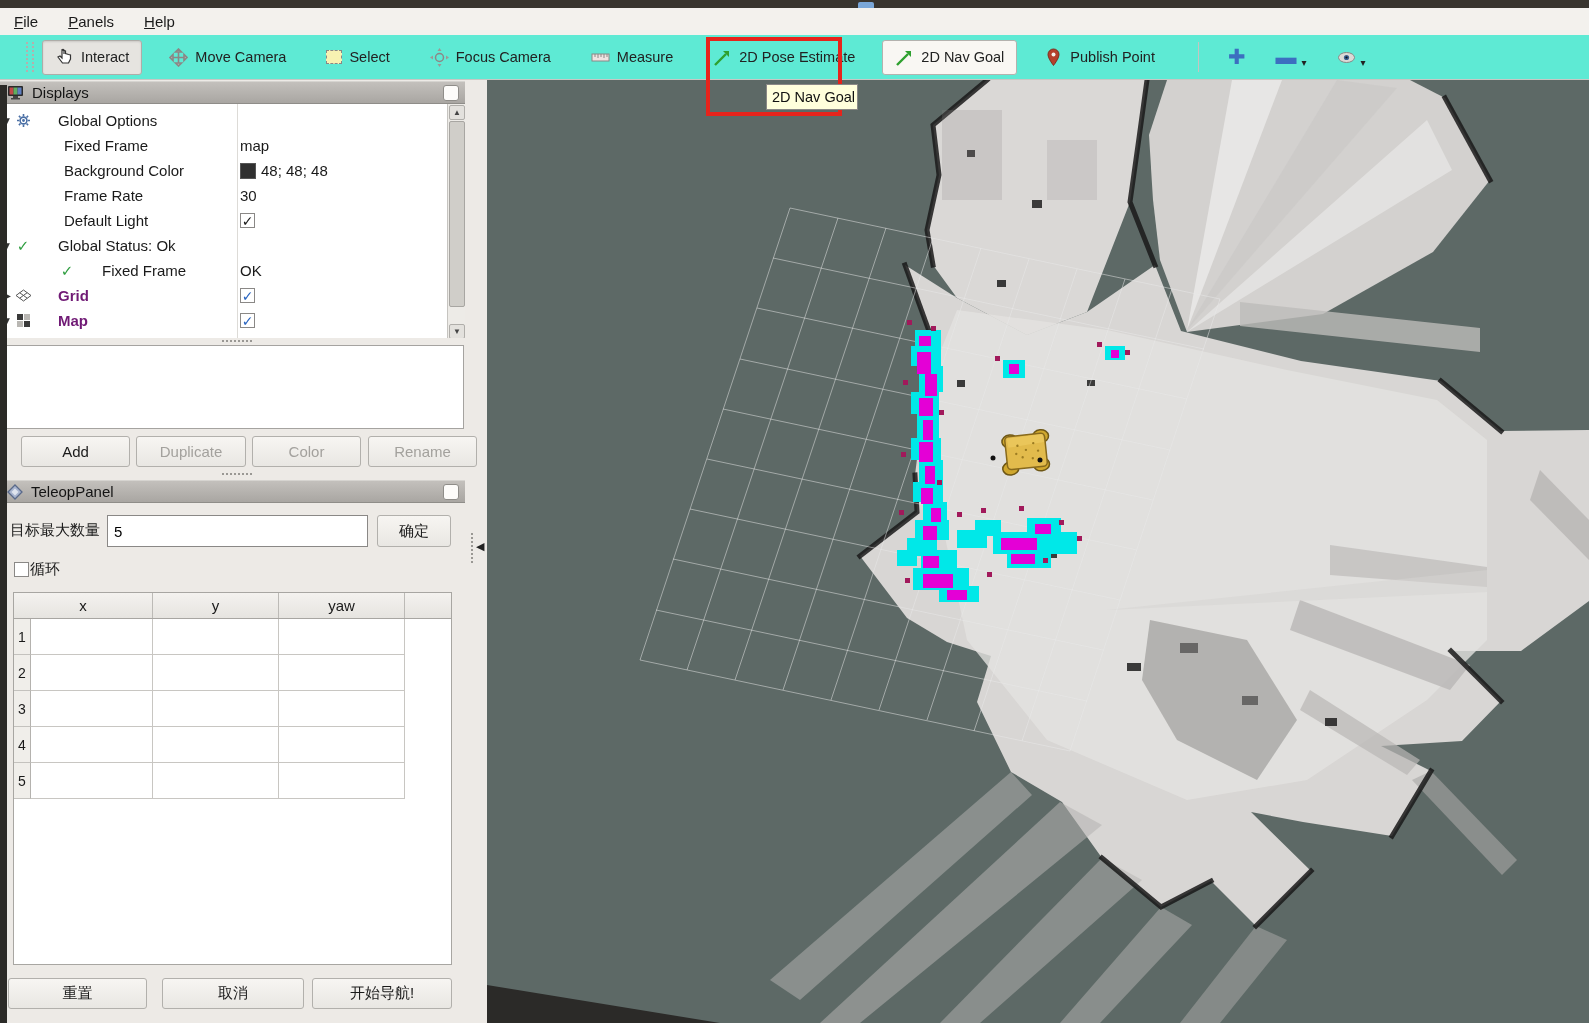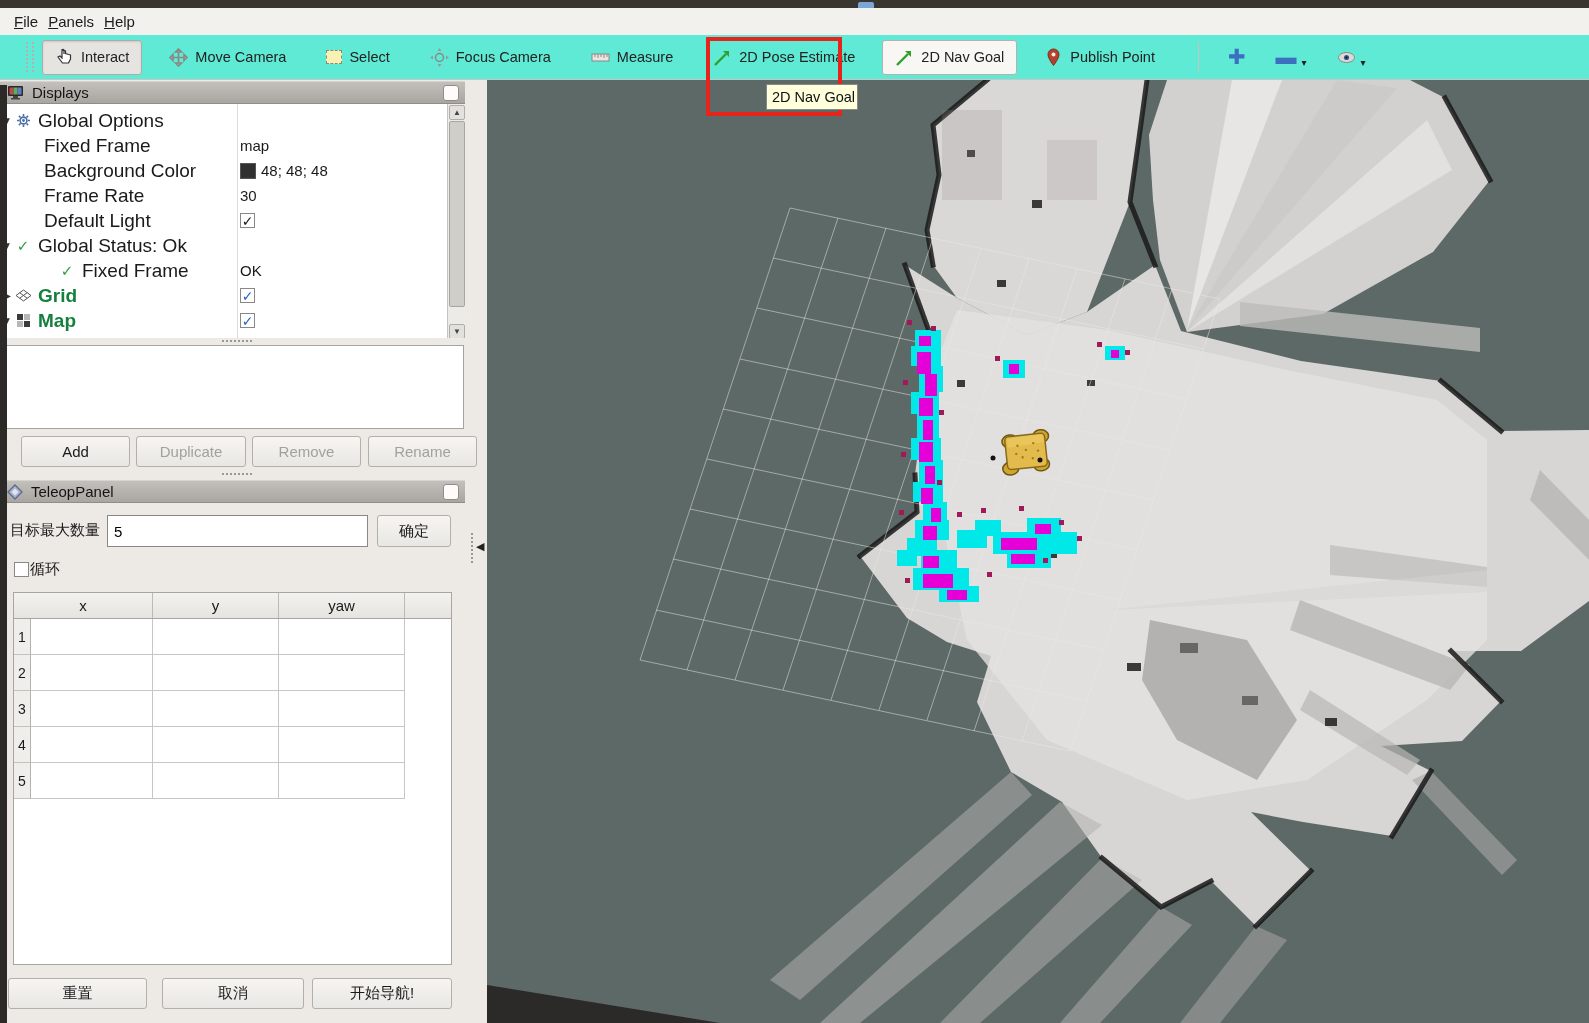--- a/index.html
+++ b/index.html
@@ -2,21 +2,21 @@
 <html><head>
 <meta charset="utf-8">
 <style>
   * { margin:0; padding:0; box-sizing:border-box; }
   html,body { width:1589px; height:1023px; overflow:hidden; }
   body { font-family:"Liberation Sans","DejaVu Sans",sans-serif; background:#edeae6; position:relative; font-size:15px; color:#1a1a1a; }
 
   
   .titlebar { position:absolute; left:0; top:0; width:1589px; height:8px; background:#39352f; }
   .titlebar .tb-icon { position:absolute; left:858px; top:2px; width:16px; height:6px; background:#7aa7d8; border-radius:2px 2px 0 0; }
-  .menubar { position:absolute; left:0; top:8px; width:1589px; height:27px; background:#f3f1ed; display:flex; align-items:center; padding-left:14px; gap:10px; }
+  .menubar { position:absolute; left:0; top:8px; width:1589px; height:27px; background:#f3f1ed; display:flex; align-items:center; padding-left:14px; gap:30px; }
   .menu-item { cursor:default; }
   .menu-item .ul { text-decoration:underline; }
   .toolbar { position:absolute; left:0; top:35px; width:1589px; height:45px; background:#5eead4; border-bottom:1px solid #c9c7c3; display:flex; align-items:center; }
   .tb-handle { width:8px; height:30px; margin:0 8px 0 26px; border-left:2px dotted #b3b1ad; border-right:2px dotted #b3b1ad; }
   .tool-btn { display:flex; align-items:center; gap:7px; padding:7px 12px; margin-right:14px; border:1px solid transparent; border-radius:3px; color:#222; font-size:14.5px; white-space:nowrap; }
   .tool-btn.active { background:#e6e4e0; border-color:#aeaca8; box-shadow:inset 0 1px 2px rgba(0,0,0,.12); }
   .tool-btn.hovered { background:#f9f7f3; border-color:#b4b2ae; }
   .tb-sep { width:1px; height:30px; background:#c6c4c0; margin:0 16px; }
   .pm { font-size:21px; font-weight:bold; color:#3c6fc0; line-height:18px; }
   .caret { font-size:10px; color:#222; margin:10px 0 0 -2px; }
@@ -31,22 +31,22 @@
   .panel-titlebar { position:absolute; left:0; height:23px; width:465px; background:linear-gradient(#c3c0bc,#a9a6a2); display:flex; align-items:center; padding-left:7px; gap:8px; border-top:1px solid #d6d4d0; border-bottom:1px solid #8f8d89; }
   .panel-titlebar .float-box { position:absolute; right:6px; top:3px; width:16px; height:16px; background:#fdfcfa; border:1px solid #8f8d89; border-radius:3px; }
   .ptitle { font-size:15px; color:#141414; }
 
   
   .tree { position:absolute; left:0; top:104px; width:465px; height:236px; background:#ffffff; overflow:hidden; border-bottom:1px solid #c2c0bc; }
   .tree-colsep { position:absolute; left:237px; top:0; width:1px; height:236px; background:#dddbd7; }
   .trow { position:absolute; left:0; width:447px; height:25px; display:flex; align-items:center; }
   .tarrow { width:14px; text-align:center; font-size:10px; color:#333; flex:none; }
   .ticon { width:18px; height:16px; flex:none; margin-right:6px; display:flex; align-items:center; justify-content:center; }
-  .tlabel { font-size:19px; }
-  .tlabel.blue { color:#15803d; font-weight:bold; }
+  .tlabel { font-size:15px;margin-left:20px; }
+  .tlabel.blue { color:#701a75; font-weight:bold; }
   .tval { position:absolute; left:240px; font-size:15px; display:flex; align-items:center; gap:5px; }
   .swatch { width:16px; height:16px; background:#303030; border:1px solid #555; }
   .cbox { width:15px; height:15px; background:#fff; border:1px solid #8a8886; display:flex; align-items:center; justify-content:center; font-size:14px; font-weight:bold; line-height:12px; }
   .cbox.dark { color:#1a1a1a; }
   .cbox.blue { color:#2a65c0; }
   .greencheck { color:#2f9e40; font-weight:bold; font-size:15px; }
 
   
   .vscroll { position:absolute; left:447px; top:104px; width:18px; height:236px; background:#edebe7; border-left:1px solid #c6c4c0; }
   .vs-btn { position:absolute; left:1px; width:16px; height:15px; background:#e3e1dd; border:1px solid #b0aeaa; border-radius:2px; font-size:8px; color:#444; text-align:center; line-height:13px; }
@@ -297,21 +297,21 @@
 
 <div class="h-splitter">
     <div class="dots-h"></div>
   </div>
 
 <div class="desc-box"></div>
 
 <div class="btn-row">
   <div class="btn" style="left:5px; width:109px;">Add</div>
   <div class="btn disabled" style="left:120px; width:110px;">Duplicate</div>
-  <div class="btn disabled" style="left:236px; width:109px;">Remove</div>
+  <div class="btn disabled" style="left:236px; width:109px;">Color</div>
   <div class="btn disabled" style="left:352px; width:109px;">Rename</div>
 </div>
 
 <div class="h-splitter" style="top:471px;">
     <div class="dots-h"></div>
   </div>
 
 <div class="panel-titlebar" style="top:480px;">
   <svg width="16" height="16" viewBox="0 0 16 16">
       <path d="M8 1 L15 8 L8 15 L1 8 z" fill="#a8b4cf" stroke="#5a6a8a" stroke-width="1.3"></path>

